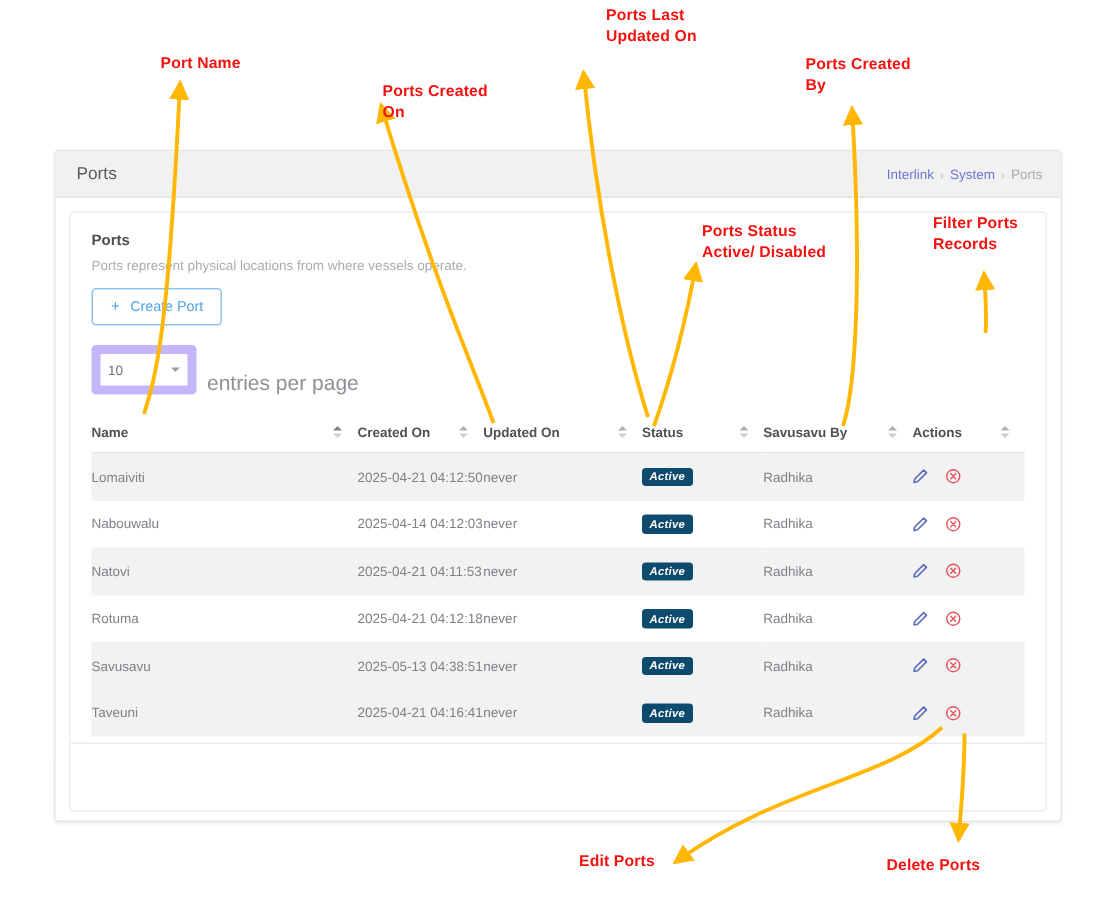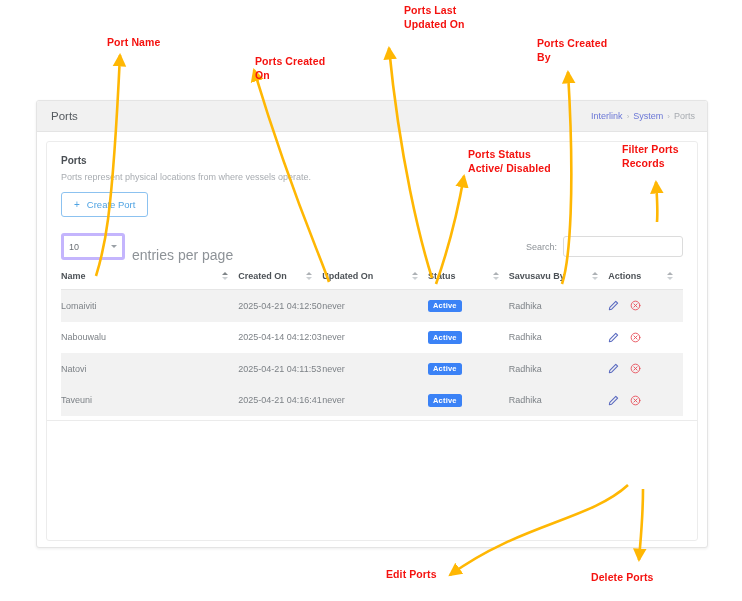--- a/index.html
+++ b/index.html
@@ -122,21 +122,21 @@
     margin-top: 13px;
   }
   .entries-group {
     display: flex;
     align-items: center;
     gap: 7px;
   }
   .entries-select {
     width: 48px;
     height: 21px;
-    border: 3px solid #c4b5fd;
+    border: 6px solid #c4b5fd;
     border-radius: 3px;
     background: #ffffff;
     font-size: 9px;
     color: #6b7075;
     display: flex;
     align-items: center;
     justify-content: space-between;
     padding: 0 5px;
     cursor: pointer;
   }
@@ -164,21 +164,21 @@
     color: #555;
     padding: 0 5px;
     font-family: "Liberation Sans", sans-serif;
     outline: none;
   }
 
   
   table.data-table {
     width: 100%;
     border-collapse: collapse;
-    margin-top: 0;
+    margin-top: 12px;
     table-layout: fixed;
   }
   table.data-table th {
     font-size: 9px;
     color: #4d5257;
     font-weight: bold;
     text-align: left;
     padding: 8px 0 8px 0;
     border-bottom: 1px solid #e6e6e6;
     position: relative;
@@ -210,28 +210,29 @@
     width: 0; height: 0;
     border-left: 3px solid transparent;
     border-right: 3px solid transparent;
   }
   .sort-arrows i.up { border-bottom: 3.5px solid #9fa4a9; }
   .sort-arrows i.down { border-top: 3.5px solid #c3c7cb; }
   .sort-arrows.active i.up { border-bottom-color: #6b7075; }
 
   .badge-active {
     display: inline-block;
-    background: #3b82f6;
+    background: #0c4a6e;
     color: #ffffff;
     font-size: 7.5px;
     font-weight: bold;
     border-radius: 2.5px;
     padding: 2.5px 5px 2.5px 5px;
     line-height: 1;
     letter-spacing: 0.2px;
+    font-style: italic;
   }
 
   .actions-cell { display: flex; align-items: center; gap: 11px; }
   .icon-btn { cursor: pointer; display: inline-flex; line-height: 0; }
 
   
   .table-footer {
     display: flex;
     align-items: center;
     justify-content: space-between;
@@ -274,24 +275,20 @@
         <span>Create Port</span>
       </button>
 
       <div class="controls-row">
         <div class="entries-group">
           <div class="entries-select">
             <span>10</span>
             <span class="caret-down"></span>
           </div>
           <span class="entries-label">entries per page</span>
-        </div>
-        <div class="search-group">
-          <span class="search-label">Search:</span>
-          <input class="search-input" type="text" placeholder="" style="">
         </div>
       </div>
 
       <table class="data-table">
         <colgroup>
           <col class="col-name">
             <col class="col-created">
             <col class="col-updated">
           <col class="col-status">
             <col class="col-createdby">
@@ -415,20 +412,64 @@
                   </span>
                   <span class="icon-btn">
                     <svg width="11" height="11" viewBox="0 0 24 24" fill="none" stroke="#e8505b" stroke-width="2" stroke-linecap="round">
                       <circle cx="12" cy="12" r="9.5"></circle>
                       <path d="M8.5 8.5l7 7M15.5 8.5l-7 7"></path>
                     </svg>
                   </span>
                 </div>
               </td>
             </tr>
+            <tr class="even">
+              <td>Rotuma</td>
+              <td>2025-04-21 04:12:18</td>
+              <td>never</td>
+              <td><span class="badge-active">Active</span></td>
+              <td>Radhika</td>
+              <td>
+                <div class="actions-cell">
+                  <span class="icon-btn">
+                    <svg width="11" height="11" viewBox="0 0 24 24" fill="none" stroke="#5b6bc0" stroke-width="2.4" stroke-linecap="round" stroke-linejoin="round">
+                      <path d="M17 3l4 4L8 20l-5 1 1-5z"></path>
+                    </svg>
+                  </span>
+                  <span class="icon-btn">
+                    <svg width="11" height="11" viewBox="0 0 24 24" fill="none" stroke="#e8505b" stroke-width="2" stroke-linecap="round">
+                      <circle cx="12" cy="12" r="9.5"></circle>
+                      <path d="M8.5 8.5l7 7M15.5 8.5l-7 7"></path>
+                    </svg>
+                  </span>
+                </div>
+              </td>
+            </tr>
+            <tr class="odd">
+              <td>Savusavu</td>
+              <td>2025-05-13 04:38:51</td>
+              <td>never</td>
+              <td><span class="badge-active">Active</span></td>
+              <td>Radhika</td>
+              <td>
+                <div class="actions-cell">
+                  <span class="icon-btn">
+                    <svg width="11" height="11" viewBox="0 0 24 24" fill="none" stroke="#5b6bc0" stroke-width="2.4" stroke-linecap="round" stroke-linejoin="round">
+                      <path d="M17 3l4 4L8 20l-5 1 1-5z"></path>
+                    </svg>
+                  </span>
+                  <span class="icon-btn">
+                    <svg width="11" height="11" viewBox="0 0 24 24" fill="none" stroke="#e8505b" stroke-width="2" stroke-linecap="round">
+                      <circle cx="12" cy="12" r="9.5"></circle>
+                      <path d="M8.5 8.5l7 7M15.5 8.5l-7 7"></path>
+                    </svg>
+                  </span>
+                </div>
+              </td>
+            </tr>
             <tr class="odd">
               <td>Taveuni</td>
               <td>2025-04-21 04:16:41</td>
               <td>never</td>
               <td><span class="badge-active">Active</span></td>
               <td>Radhika</td>
               <td>
                 <div class="actions-cell">
                   <span class="icon-btn">
                     <svg width="11" height="11" viewBox="0 0 24 24" fill="none" stroke="#5b6bc0" stroke-width="2.4" stroke-linecap="round" stroke-linejoin="round">

